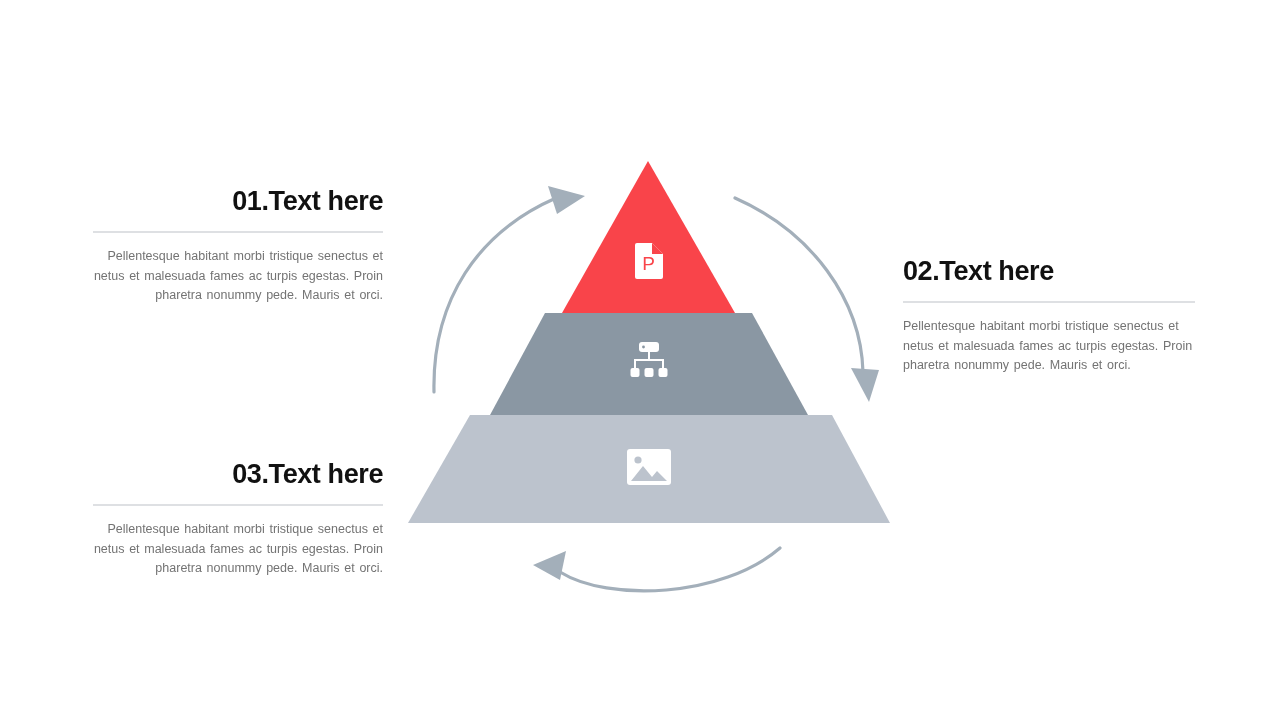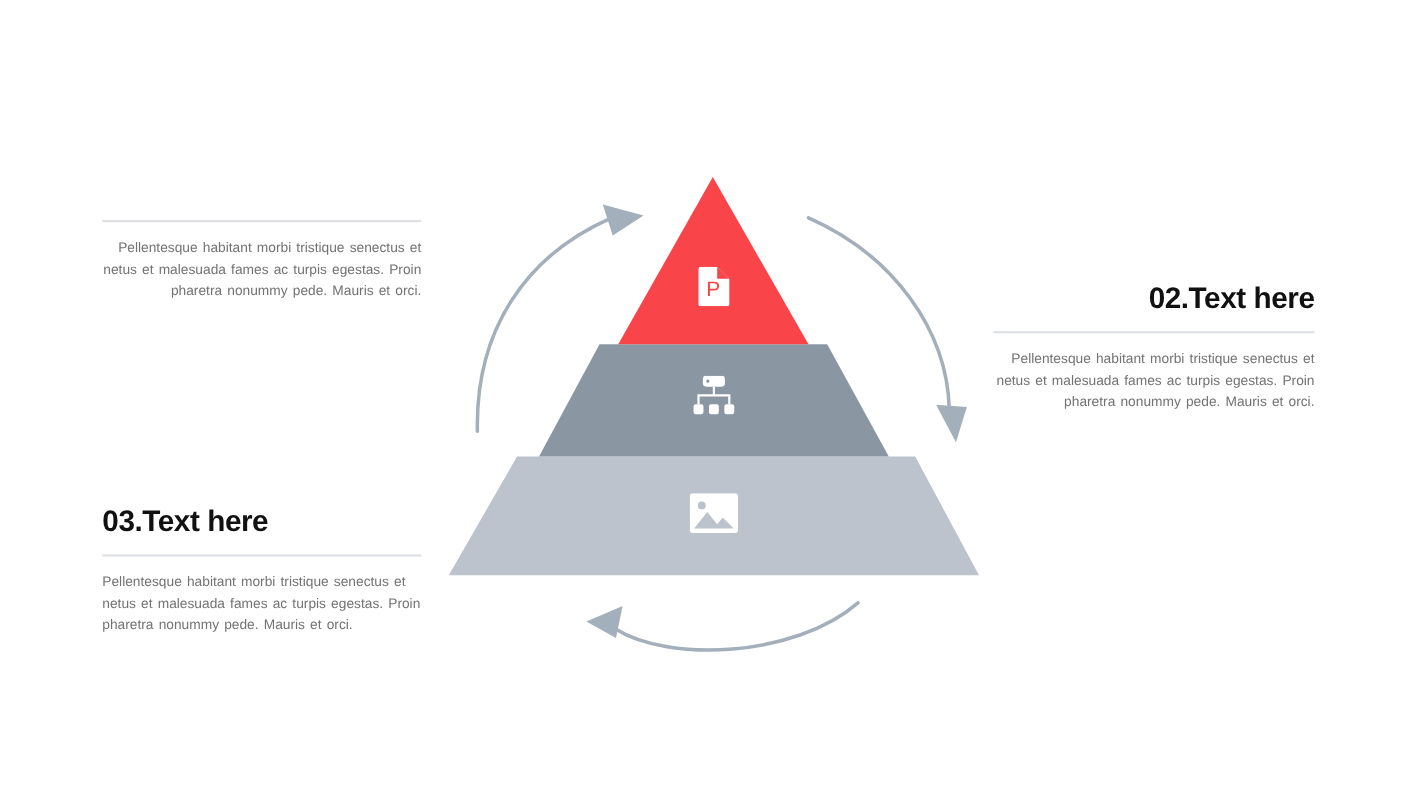--- a/index.html
+++ b/index.html
@@ -57,27 +57,28 @@
     left: 93px;
     top: 186px;
     width: 290px;
     text-align: right;
   }
   
   #block-03 {
     left: 93px;
     top: 459px;
     width: 290px;
+    text-align: right;
   }
   
   #block-02 {
     left: 903px;
     top: 256px;
     width: 292px;
-    text-align: right;
+    text-align: left;
   }
 
   
   .pyramid-svg {
     position: absolute;
     left: 0;
     top: 0;
     width: 1280px;
     height: 720px;
   }
@@ -138,20 +139,21 @@
 
   <div class="seg-icon" style="left:649px; top:469px;">
     <svg width="44" height="36" viewBox="0 0 44 36">
       <rect x="0" y="0" width="44" height="36" rx="3" fill="#ffffff"></rect>
       <circle cx="11" cy="11" r="3.6" fill="#BCC3CD"></circle>
       <path d="M4,32 L16,17 L25,28 L30,22 L40,32 Z" fill="#BCC3CD"></path>
     </svg>
   </div>
 
   <div class="text-block" id="block-01">
+    <div class="heading">01.Text here</div>
     <div class="divider"></div>
     <div class="body">Pellentesque habitant morbi tristique senectus et netus et malesuada fames ac turpis egestas. Proin pharetra nonummy  pede. Mauris et orci.</div>
   </div>
 
   <div class="text-block" id="block-02">
     <div class="heading">02.Text here</div>
     <div class="divider"></div>
     <div class="body">Pellentesque habitant morbi tristique senectus et netus et malesuada fames ac turpis egestas. Proin pharetra nonummy  pede. Mauris et orci.</div>
   </div>
 

